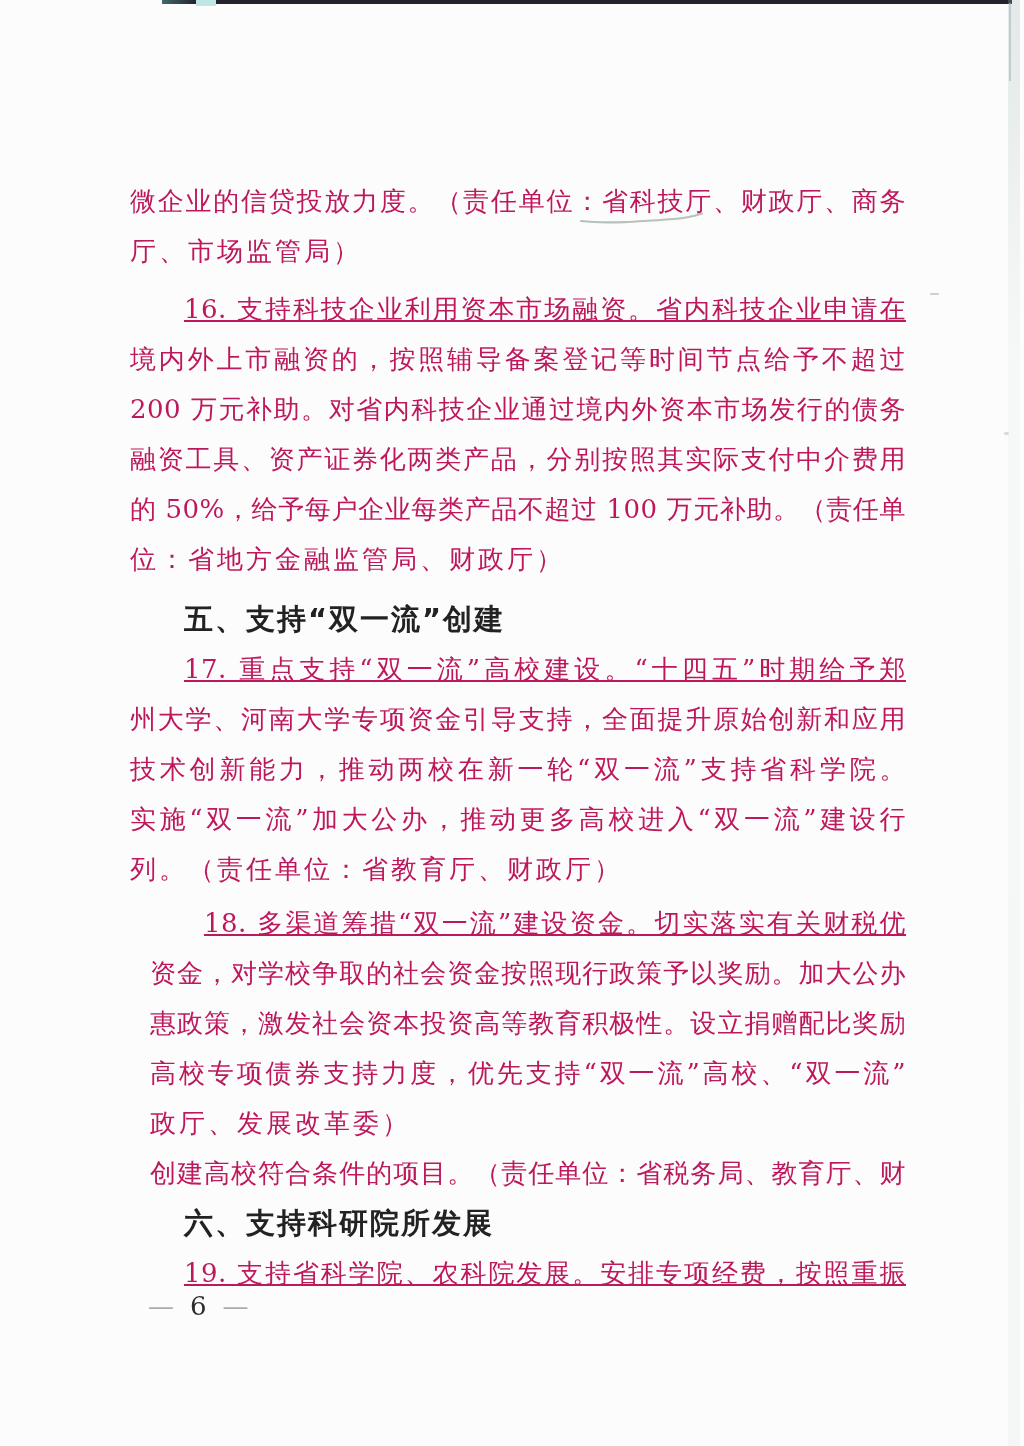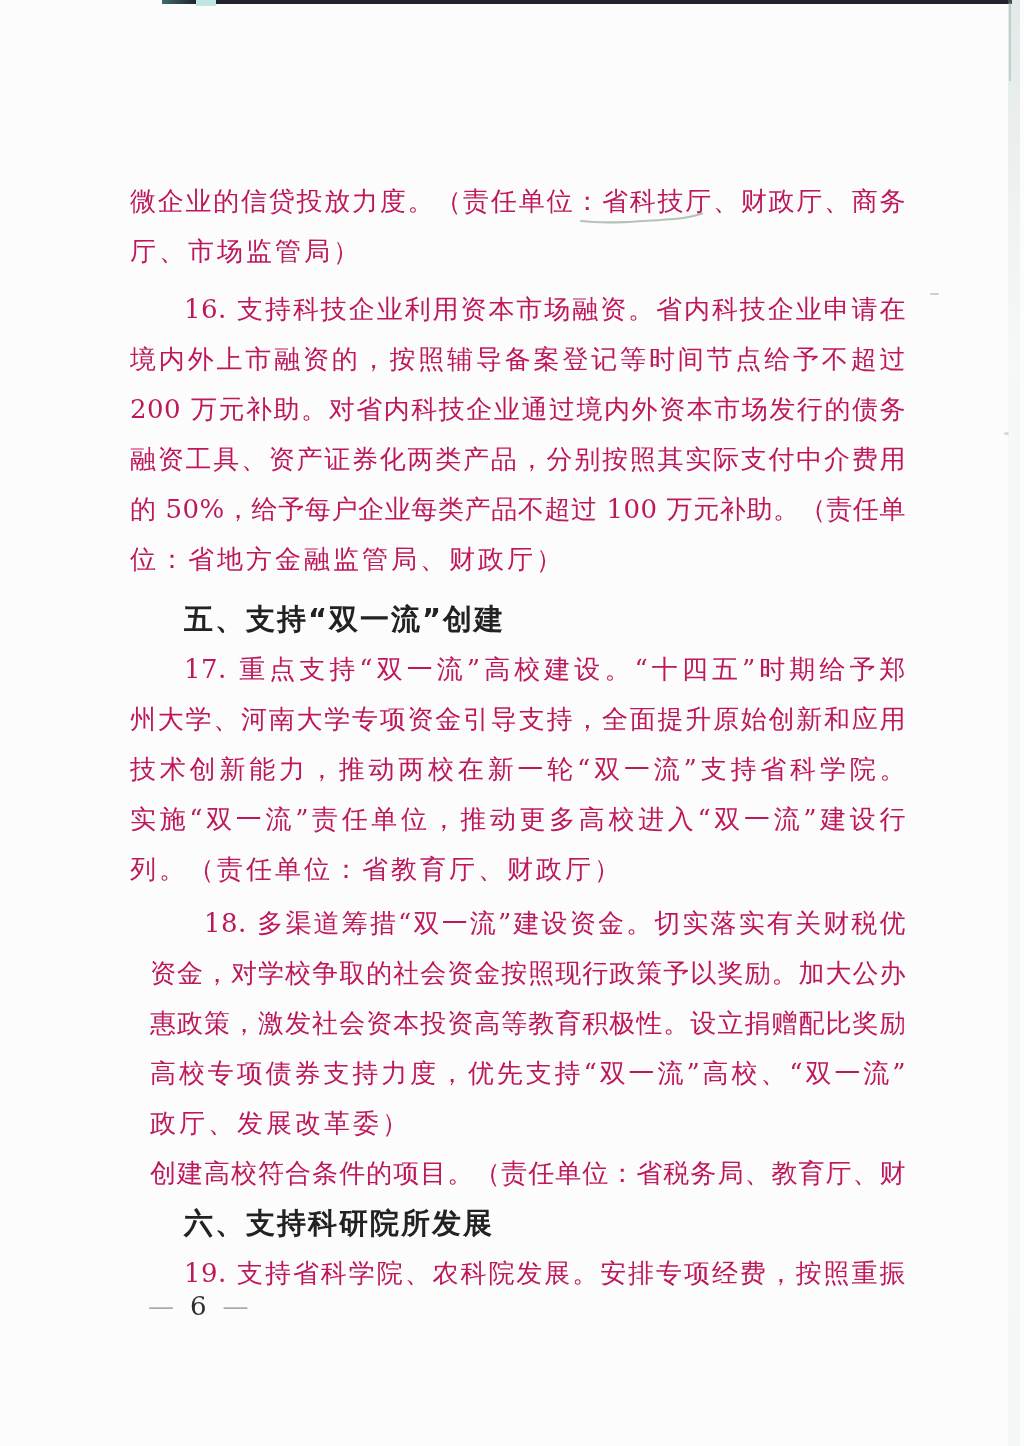--- a/index.html
+++ b/index.html
@@ -55,21 +55,21 @@
     text-align-last: justify;
     text-justify: inter-character;
     overflow: hidden;
     letter-spacing: 0.5px;
   }
   .line.end {
     text-align: center;
     text-align-last: left;
     letter-spacing: 3px;
   }
-  .line.ind { text-indent: 54px; }
+  .line.ind { text-indent: 54px; text-decoration: underline; }
   .heading {
     height: 50px;
     line-height: 50px;
     font-size: 29px;
     font-weight: 700;
     color: #222222;
     font-family: "DejaVu Sans", "Liberation Sans", sans-serif;
     text-indent: 54px;
     text-align: left;
     letter-spacing: 2px;
@@ -133,21 +133,21 @@
       <div class="line">的 50%，给予每户企业每类产品不超过 100 万元补助。（责任单</div>
       <div class="line end">位：省地方金融监管局、财政厅）</div>
     </div>
 
     <div class="heading mt10">五、支持“双一流”创建</div>
 
     <div class="para">
       <div class="line ind">17. 重点支持“双一流”高校建设。“十四五”时期给予郑</div>
       <div class="line">州大学、河南大学专项资金引导支持，全面提升原始创新和应用</div>
       <div class="line">技术创新能力，推动两校在新一轮“双一流”支持省科学院。</div>
-      <div class="line">实施“双一流”责任单位，推动更多高校进入“双一流”建设行</div>
+      <div class="line">实施“双一流”加大公办，推动更多高校进入“双一流”建设行</div>
       <div class="line end">列。（责任单位：省教育厅、财政厅）</div>
     </div>
 
     <div class="para mt4">
       <div class="line ind">18. 多渠道筹措“双一流”建设资金。切实落实有关财税优</div>
       <div class="line">资金，对学校争取的社会资金按照现行政策予以奖励。加大公办</div>
       <div class="line">惠政策，激发社会资本投资高等教育积极性。设立捐赠配比奖励</div>
       <div class="line">高校专项债券支持力度，优先支持“双一流”高校、“双一流”</div>
       <div class="line end">政厅、发展改革委）</div>
       <div class="line">创建高校符合条件的项目。（责任单位：省税务局、教育厅、财</div>

